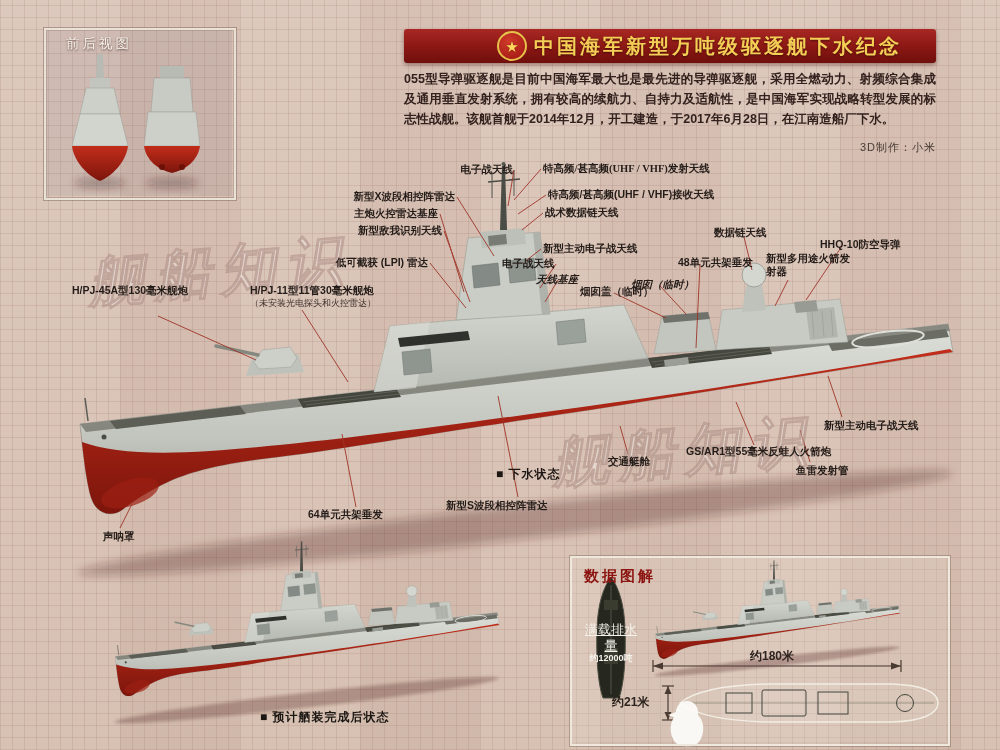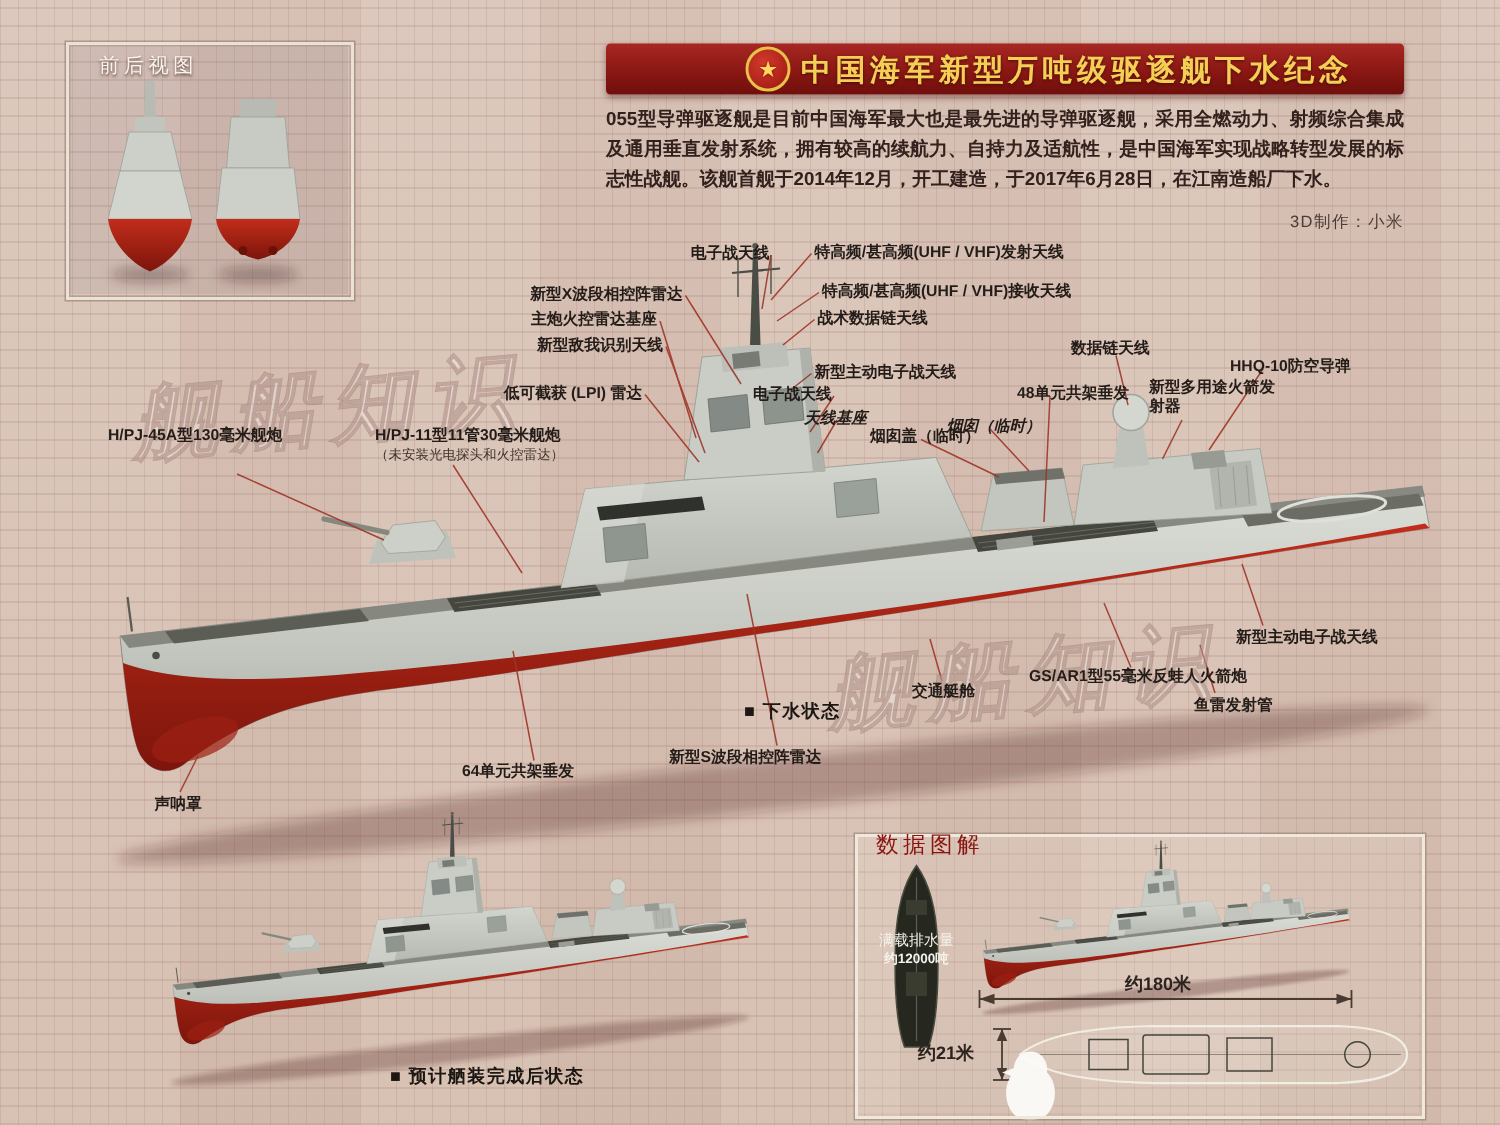--- a/index.html
+++ b/index.html
@@ -29,30 +29,30 @@
     display:flex;align-items:center;justify-content:center;}
   .banner-title{padding-left:96px;color:#f3cf56;font-size:20px;font-weight:700;letter-spacing:3px;text-shadow:0 1px 2px rgba(60,10,8,.8);white-space:nowrap;}
   .emblem{position:absolute;left:93px;top:2px;width:30px;height:30px;border-radius:50%;
     background:radial-gradient(circle at 40% 35%, #d23c2c, #9c1410);border:2px solid #e7c24a;box-sizing:border-box;
     display:flex;align-items:center;justify-content:center;color:#ffd95e;font-size:15px;line-height:1;text-shadow:0 0 2px #7a0e08;}
   
   .intro{left:404px;top:69px;width:532px;z-index:5;font-size:12.5px;line-height:1.6;font-weight:600;color:#33211d;text-align:justify;}
   .credit{left:700px;top:140px;width:236px;z-index:5;font-size:11px;color:#4a3b35;text-align:right;letter-spacing:1px;}
   
   .fr-title{left:66px;top:35px;z-index:5;color:#f6f3ec;font-size:13.5px;font-weight:400;letter-spacing:3px;text-shadow:0 1px 2px rgba(70,40,35,.8);}
-  .dp-title{left:584px;top:554px;z-index:5;color:#8c1410;font-size:15px;font-weight:400;letter-spacing:3px;}
+  .dp-title{left:584px;top:567px;z-index:5;color:#8c1410;font-size:15px;font-weight:700;letter-spacing:3px;}
   
   .co{position:absolute;z-index:6;font-size:10.5px;font-weight:700;color:#241c18;white-space:nowrap;line-height:1.25;}
   .co .co-sub{font-size:9px;font-weight:400;color:#3e322b;white-space:normal;line-height:1.3;margin-top:1px;}
   .co.wrap{white-space:normal;}
   .status{position:absolute;z-index:6;font-size:12px;font-weight:800;color:#1c1713;letter-spacing:1px;white-space:nowrap;}
   
   .dp-text{position:absolute;z-index:6;font-size:12px;font-weight:800;color:#2e241f;}
   .dp-disp{position:absolute;z-index:6;width:60px;text-align:center;color:#f4f2ea;}
-  .dp-disp .l1{font-size:10px;line-height:1.2;}
+  .dp-disp .l1{font-size:13px;line-height:1.2;text-decoration:underline;}
   .dp-disp .l2{font-size:9px;font-weight:800;line-height:1.2;}
   
   .wm{position:absolute;z-index:4;font-size:56px;font-weight:900;font-style:italic;letter-spacing:10px;
     color:rgba(255,255,255,0.30);-webkit-text-stroke:1px rgba(150,110,100,0.45);white-space:nowrap;pointer-events:none;}
   .account{position:absolute;left:704px;top:752px;z-index:7;color:#fdfdfa;font-size:19px;font-weight:700;letter-spacing:4px;text-shadow:0 1px 3px rgba(80,40,30,.55);white-space:nowrap;}
 </style>
 </head>
 <body>
 
 <div class="page">
@@ -241,21 +241,21 @@
     <div class="banner-title">中国海军新型万吨级驱逐舰下水纪念</div>
   </div>
 
   <div class="abs intro">055型导弹驱逐舰是目前中国海军最大也是最先进的导弹驱逐舰，采用全燃动力、射频综合集成及通用垂直发射系统，拥有较高的续航力、自持力及适航性，是中国海军实现战略转型发展的标志性战舰。该舰首舰于2014年12月，开工建造，于2017年6月28日，在江南造船厂下水。</div>
   <div class="abs credit">3D制作：小米</div>
 
   <div class="abs fr-title">前后视图</div>
   <div class="abs dp-title">数据图解</div>
 
   <div class="co" style="left:auto;right:487px;top:163px;">电子战天线</div>
-  <div class="co" style="left:543px;top:162px;">特高频/甚高频(UHF / VHF)发射天线</div>
+  <div class="co" style="left:543px;top:162px;font-family:Liberation Serif, serif;">特高频/甚高频(UHF / VHF)发射天线</div>
   <div class="co" style="left:auto;right:545px;top:190px;">新型X波段相控阵雷达</div>
   <div class="co" style="left:548px;top:188px;">特高频/甚高频(UHF / VHF)接收天线</div>
   <div class="co" style="left:auto;right:562px;top:207px;">主炮火控雷达基座</div>
   <div class="co" style="left:545px;top:206px;">战术数据链天线</div>
   <div class="co" style="left:auto;right:558px;top:224px;">新型敌我识别天线</div>
   <div class="co" style="left:714px;top:226px;">数据链天线</div>
   <div class="co" style="left:543px;top:242px;">新型主动电子战天线</div>
   <div class="co" style="left:auto;right:572px;top:256px;">低可截获 (LPI) 雷达</div>
   <div class="co" style="left:502px;top:257px;">电子战天线</div>
   <div class="co" style="left:678px;top:256px;">48单元共架垂发</div>

